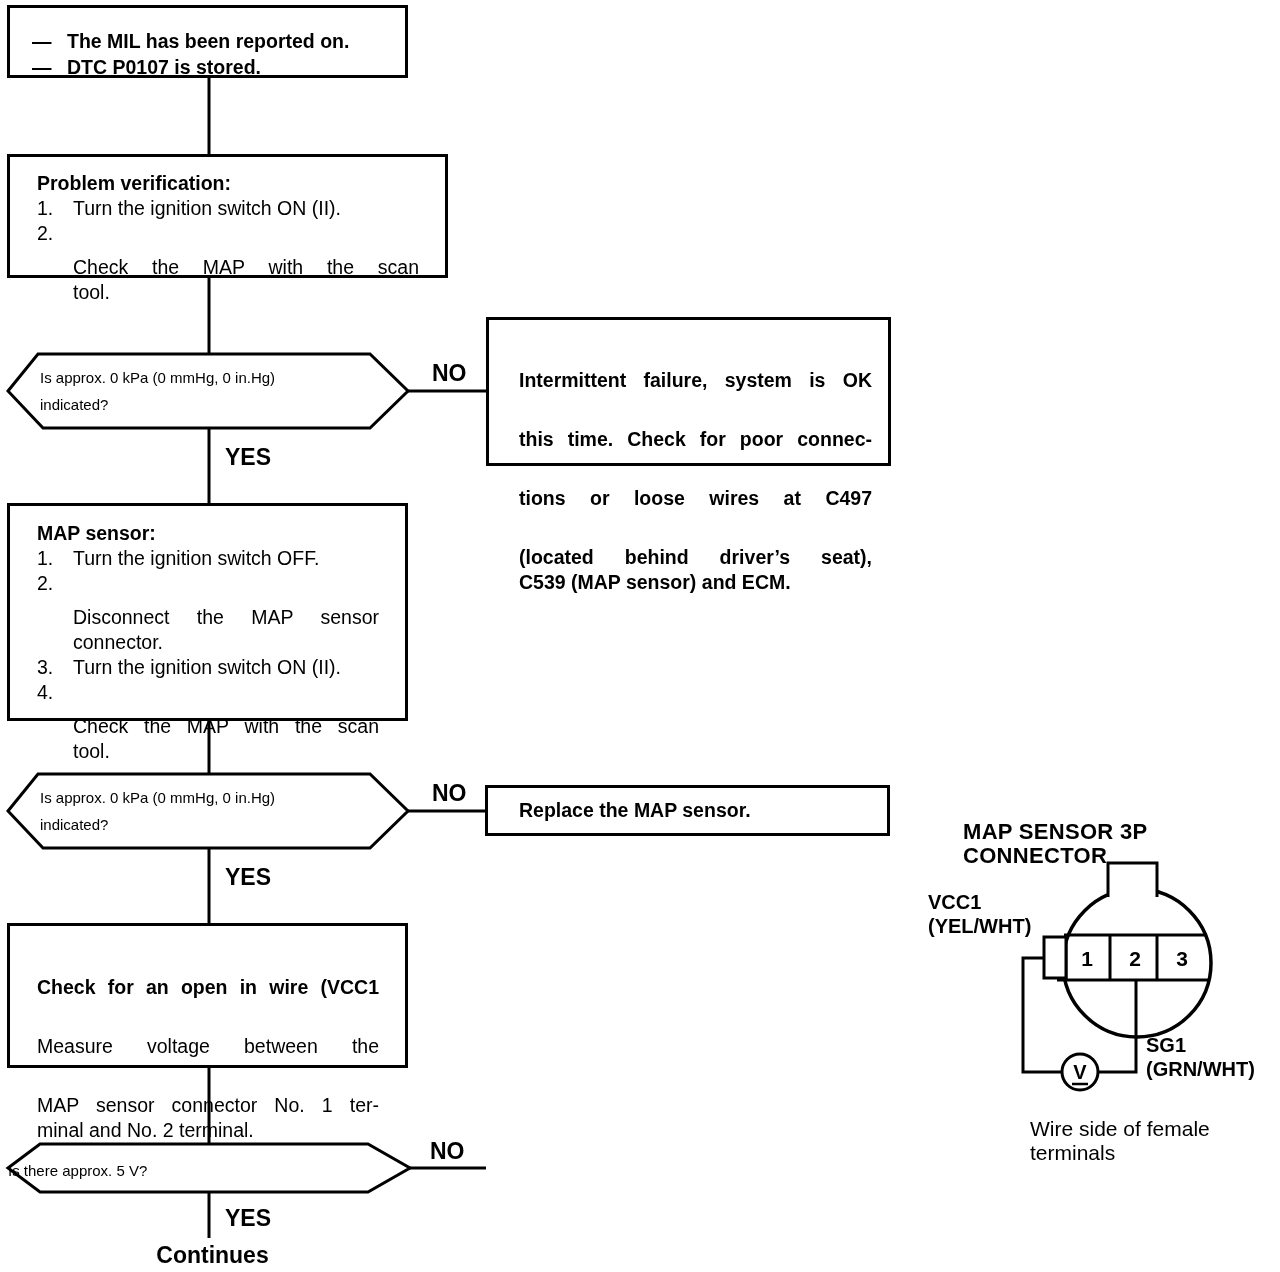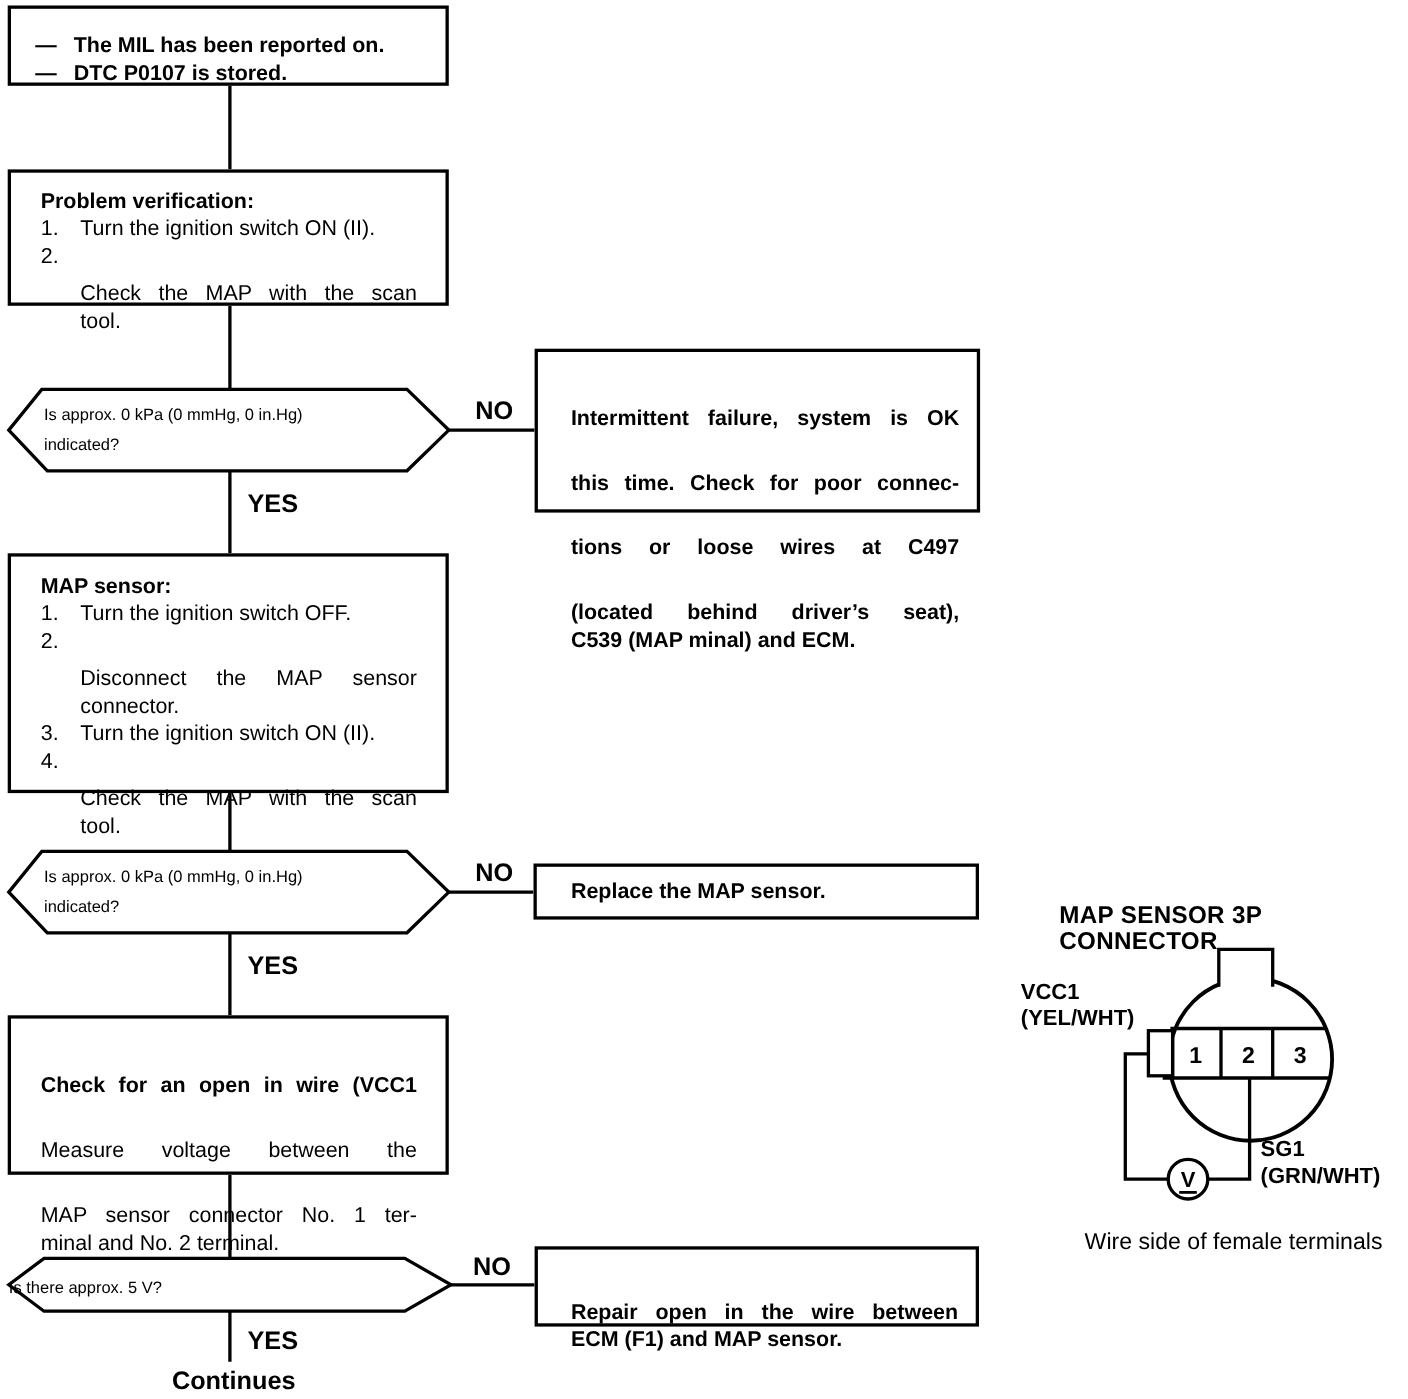--- a/index.html
+++ b/index.html
@@ -58,21 +58,21 @@
     <div class="dline">
       <span class="dash">—</span>
       <span class="ln">The MIL has been reported on.</span>
     </div>
     <div class="dline">
       <span class="dash">—</span>
       <span class="ln">DTC P0107 is stored.</span>
     </div>
   </div>
 
-  <div class="box" style="left:7px;top:154px;width:401px;height:124px;padding:14px 26px 0 27px;">
+  <div class="box" style="left:7px;top:154px;width:441px;height:124px;padding:14px 26px 0 27px;">
     <div class="ln bold">Problem verification:</div>
     <div class="step">
       <span class="num">1.</span>
       <span class="stxt">
           <span class="ln">Turn the ignition switch ON (II).</span>
         </span>
     </div>
     <div class="step">
       <span class="num">2.</span>
       <span class="stxt">
@@ -87,21 +87,21 @@
     <span class="ln">indicated?</span>
   </div>
   <div class="flabel" style="left:432px;top:363px;">NO</div>
   <div class="flabel" style="left:225px;top:447px;">YES</div>
 
   <div class="box bold" style="left:486px;top:317px;width:405px;height:149px;padding:14px 16px 0 30px;">
     <span class="ln jl">Intermittent failure, system is OK</span>
     <span class="ln jl">this time. Check for poor connec-</span>
     <span class="ln jl">tions or loose wires at C497</span>
     <span class="ln jl">(located behind driver’s seat),</span>
-    <span class="ln">C539 (MAP minal) and ECM.</span>
+    <span class="ln">C539 (MAP sensor) and ECM.</span>
   </div>
 
   <div class="box" style="left:7px;top:503px;width:401px;height:218px;padding:15px 26px 0 27px;">
     <span class="ln bold">MAP sensor:</span>
     <div class="step">
       <span class="num">1.</span>
       <span class="stxt">
           <span class="ln">Turn the ignition switch OFF.</span>
         </span>
     </div>
@@ -144,31 +144,27 @@
     <span class="ln jl">MAP sensor connector No. 1 ter-</span>
     <span class="ln">minal and No. 2 terminal.</span>
   </div>
 
   <div class="hextext" style="left:8px;top:1157px;width:402px;text-align:left;">
     <span class="ln">Is there approx. 5 V?</span>
   </div>
   <div class="flabel" style="left:430px;top:1141px;">NO</div>
   <div class="flabel" style="left:225px;top:1208px;">YES</div>
 
-  <div class="box bold" style="left:486px;top:1133px;width:404px;height:73px;padding:11px 16px 0 30px;">
-    <span class="ln jl">Repair open in the wire between</span>
-    <span class="ln">ECM (F1) and MAP sensor.</span>
-  </div>
 
   <div class="continues" style="left:150px;top:1243px;width:125px;">Continues</div>
 
   <div class="ctitle" style="left:963px;top:820px;width:317px;">MAP SENSOR 3P CONNECTOR</div>
   <div class="wirelabel" style="left:928px;top:890px;">
     <span class="ln">VCC1</span>
     <span class="ln">(YEL/WHT)</span>
   </div>
   <div class="wirelabel" style="left:1146px;top:1033px;">
     <span class="ln">SG1</span>
     <span class="ln">(GRN/WHT)</span>
   </div>
-  <div class="caption" style="left:986px;top:1117px;">Wire side of female terminals</div>
+  <div class="caption" style="left:1030px;top:1117px;">Wire side of female terminals</div>
 
 </div>
 
 </body></html>

